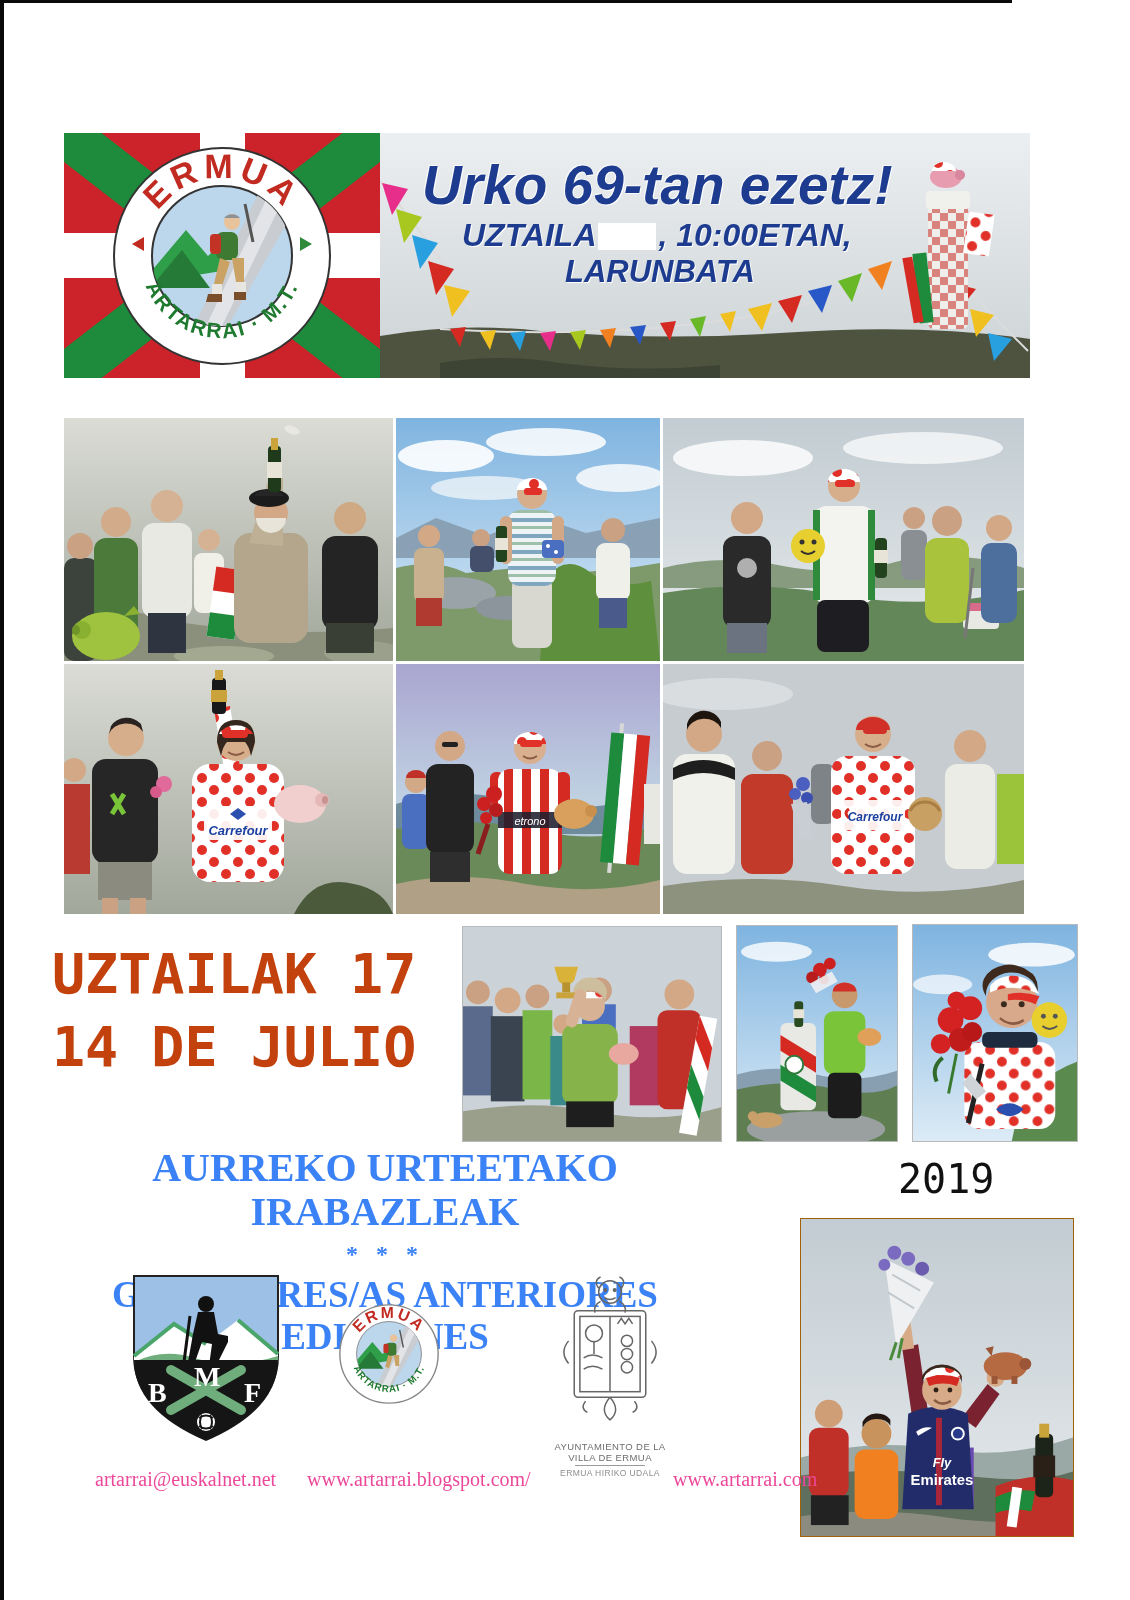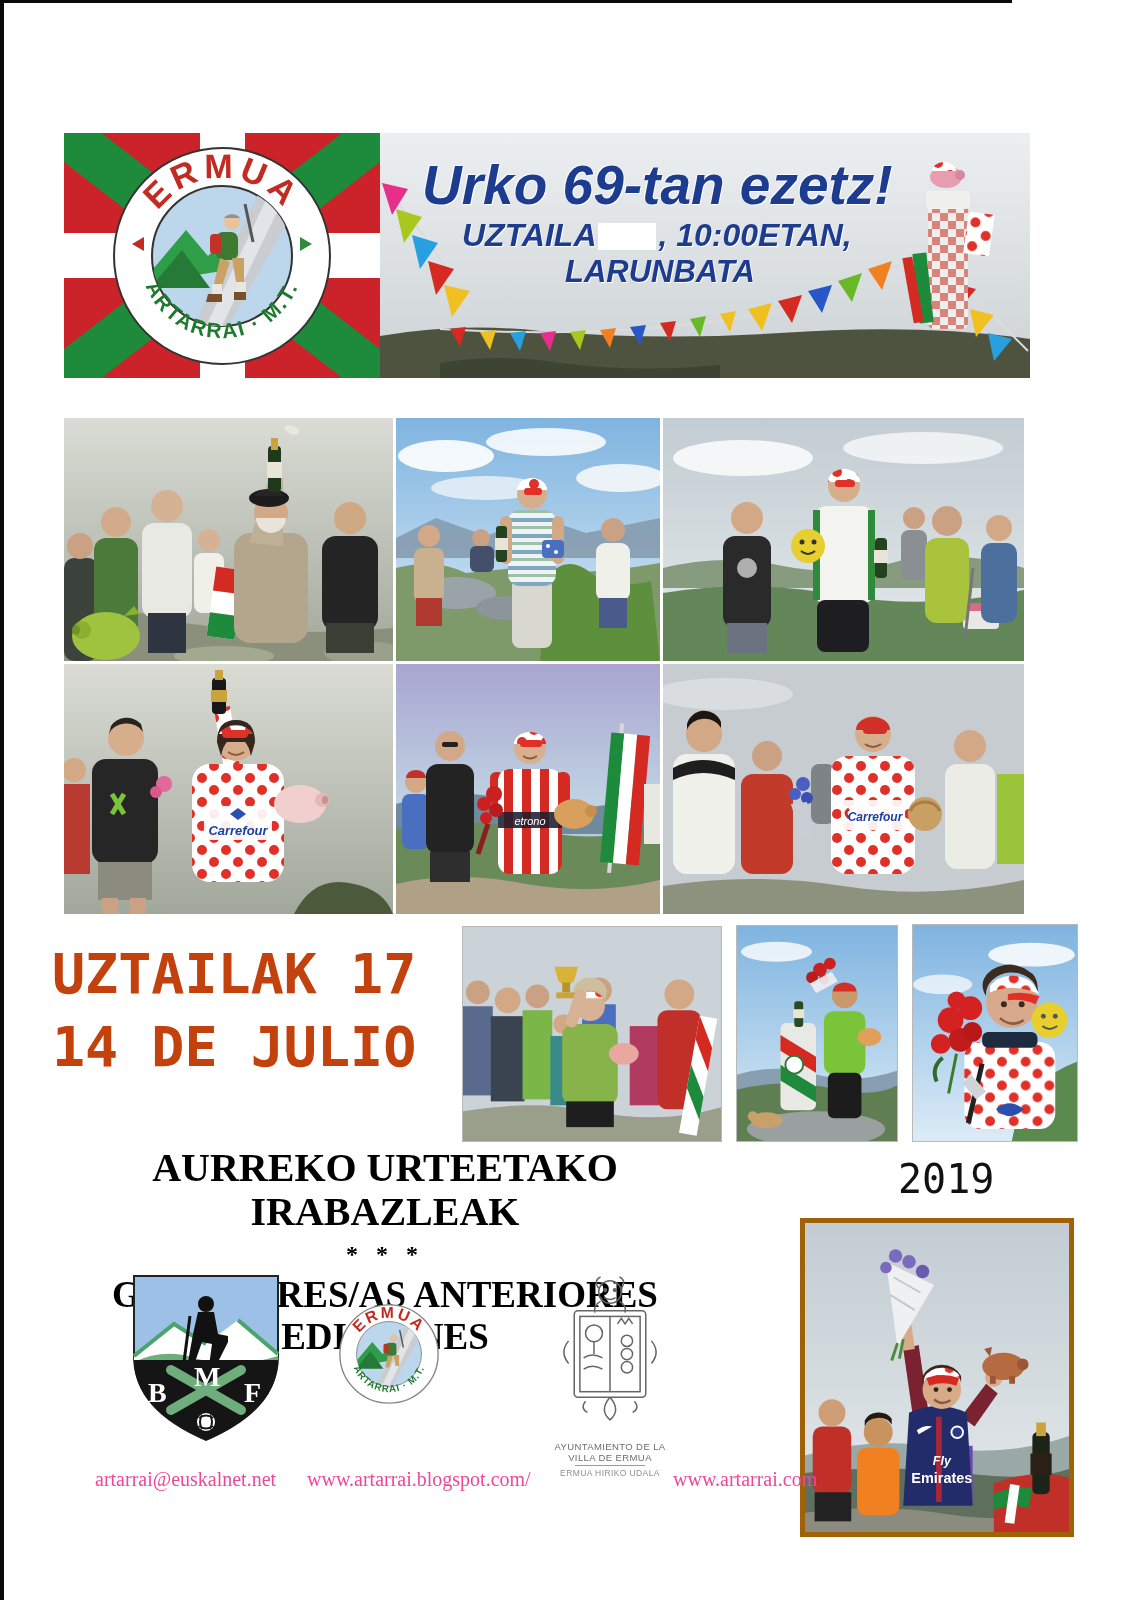--- a/index.html
+++ b/index.html
@@ -33,29 +33,29 @@
   .ph-sm{border:1px solid #b9b9b9;box-sizing:border-box;}
   .p1{left:64px;top:418px;width:329px;height:243px;}
   .p2{left:396px;top:418px;width:264px;height:243px;}
   .p3{left:663px;top:418px;width:361px;height:243px;}
   .p4{left:64px;top:664px;width:329px;height:250px;}
   .p5{left:396px;top:664px;width:264px;height:250px;}
   .p6{left:663px;top:664px;width:361px;height:250px;}
   .p7{left:462px;top:926px;width:260px;height:216px;}
   .p8{left:736px;top:925px;width:162px;height:217px;}
   .p9{left:912px;top:924px;width:166px;height:218px;}
-  .p10{left:800px;top:1218px;width:274px;height:319px;border:5px solid #a16207;box-sizing:border-box;text-decoration:underline;}
+  .p10{left:800px;top:1218px;width:274px;height:319px;border:1px solid #a16207;box-sizing:border-box;text-decoration:underline;}
 
   
   .dateblock{left:52px;top:938px;width:420px;color:#c2410c;
     font-family:"DejaVu Sans Mono",monospace;font-weight:bold;font-size:55px;line-height:73px;
     letter-spacing:0px;white-space:nowrap;}
 
   
-  .winners{left:40px;top:1146px;width:690px;text-align:center;color:#000000;
+  .winners{left:40px;top:1146px;width:690px;text-align:center;color:#3b82f6;
     font-family:"Liberation Serif",serif;font-weight:bold;}
   .winners .eu{font-size:40px;line-height:44px;}
   .winners .sep{font-size:24px;line-height:40px;letter-spacing:6px;}
   .winners .es{font-size:37px;line-height:42px;}
   .yearlabel{left:898px;top:1156px;font-family:"DejaVu Sans Mono",monospace;
     font-size:40px;color:#111;}
 
   
   .bmf{left:126px;top:1270px;width:160px;height:175px;}
   .badge-small{left:338px;top:1303px;width:102px;height:102px;}

